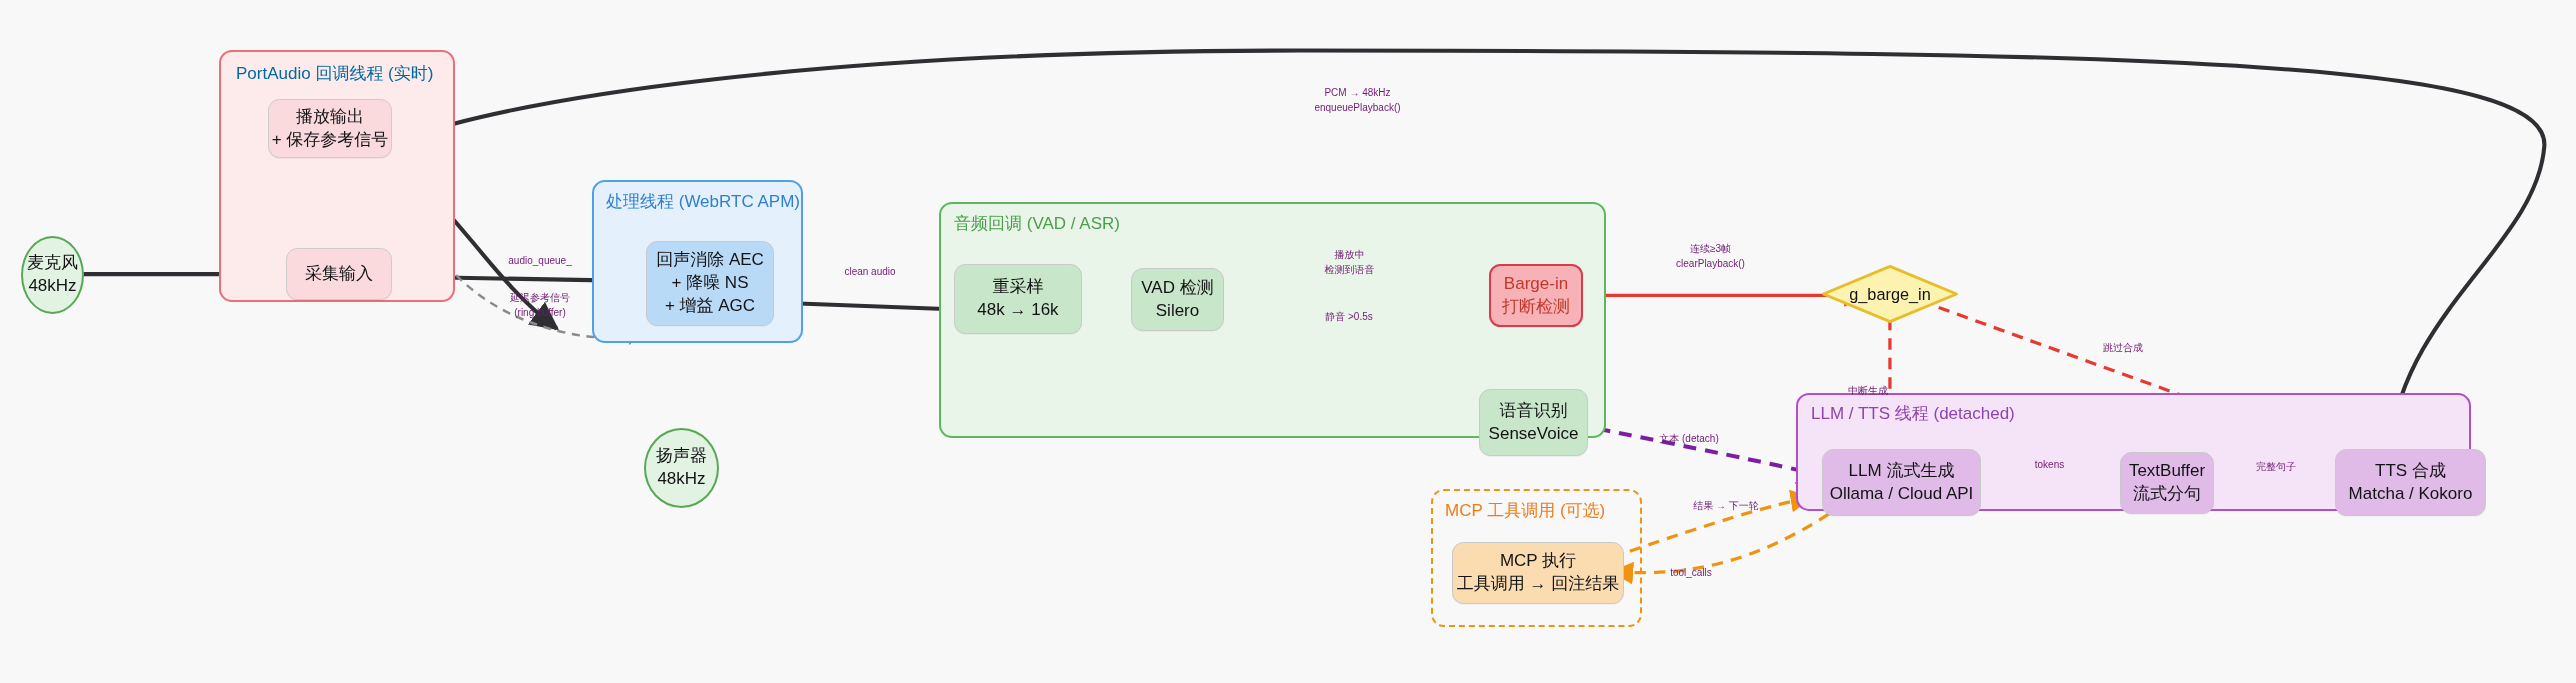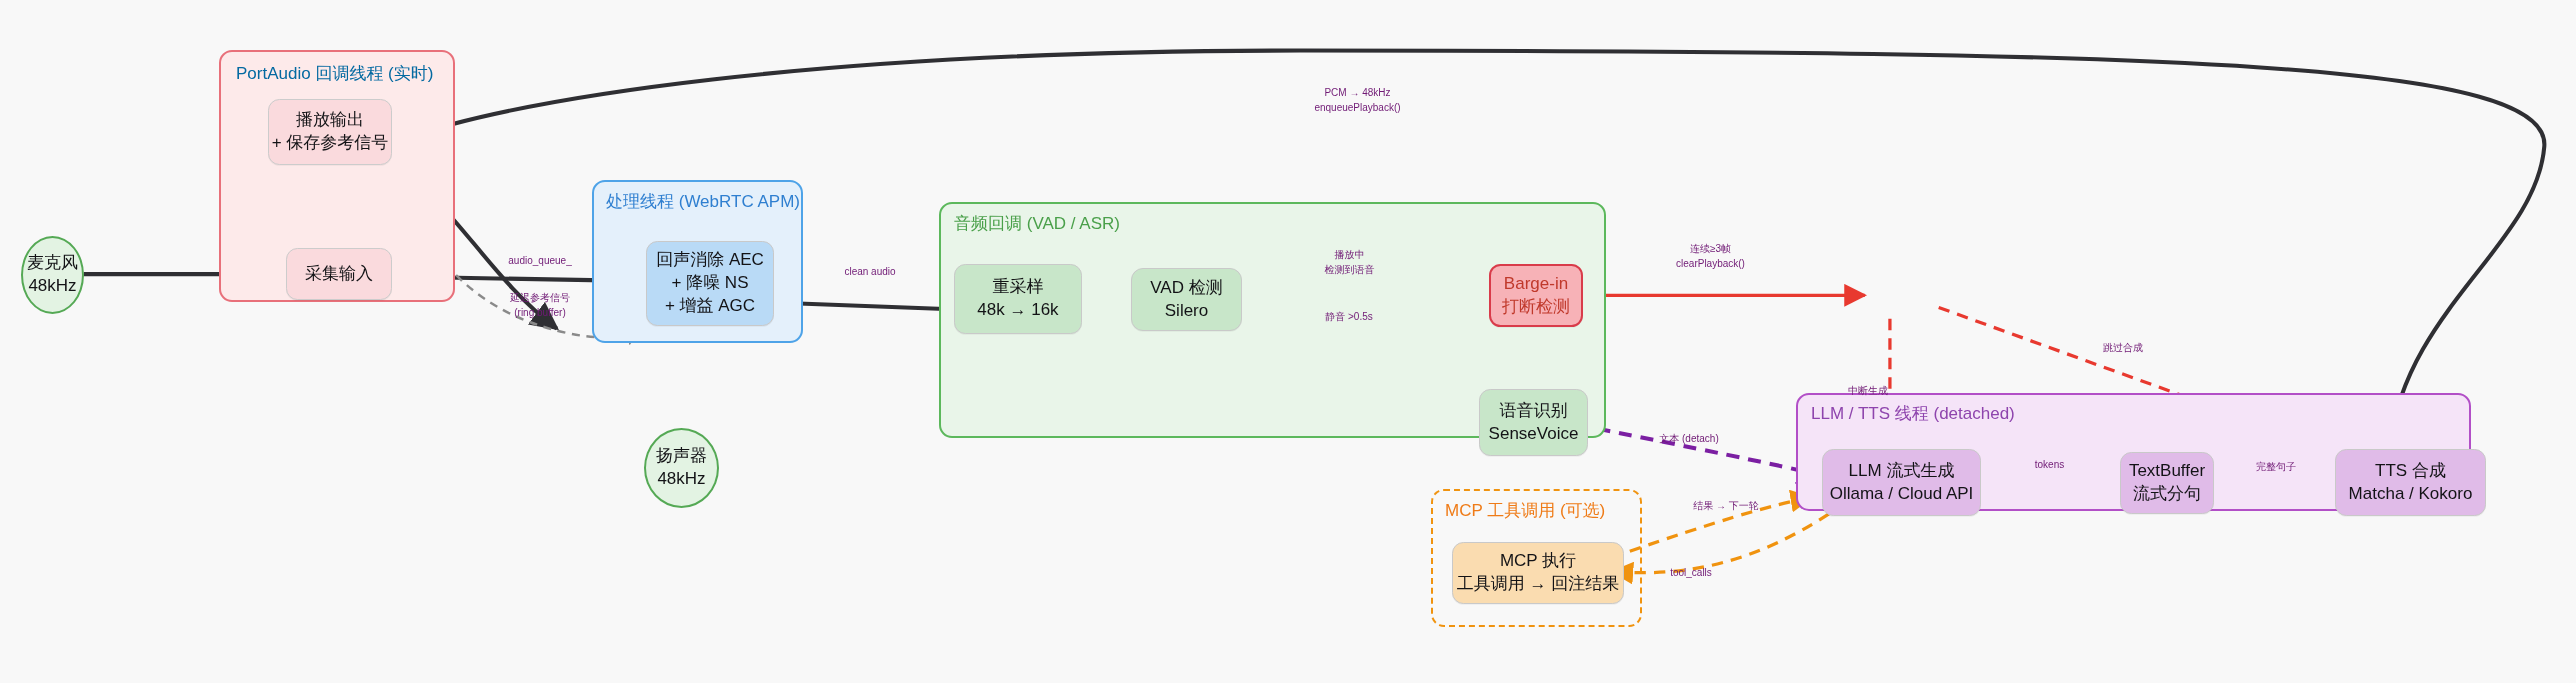--- a/index.html
+++ b/index.html
@@ -180,55 +180,61 @@
   <div class="node ellipse-node" style="left:21px; top:236px; width:63px; height:78px;">
     <span class="nlabel-line n-md">麦克风</span>
     <span class="nlabel-line n-md">48kHz</span>
   </div>
 
   <div class="node ellipse-node" style="left:644px; top:428px; width:75px; height:80px;">
     <span class="nlabel-line n-md">扬声器</span>
     <span class="nlabel-line n-md">48kHz</span>
   </div>
 
-  <div class="node rect-node pink-node" style="left:268px; top:99px; width:124px; height:66px;">
+  <div class="node rect-node pink-node" style="left:268px; top:99px; width:124px; height:59px;">
     <span class="nlabel-line n-md">播放输出</span>
     <span class="nlabel-line n-md">+ 保存参考信号</span>
   </div>
 
   <div class="node rect-node pink-node" style="left:286px; top:248px; width:106px; height:52px;">
     <span class="nlabel-line n-md">采集输入</span>
   </div>
 
   <div class="node rect-node blue-node" style="left:646px; top:241px; width:128px; height:85px;">
     <span class="nlabel-line n-md">回声消除 AEC</span>
     <span class="nlabel-line n-md">+ 降噪 NS</span>
     <span class="nlabel-line n-md">+ 增益 AGC</span>
   </div>
 
   <div class="node rect-node green-node" style="left:954px; top:264px; width:128px; height:70px;">
     <span class="nlabel-line n-md">重采样</span>
     <span class="nlabel-line n-md">48k → 16k</span>
   </div>
 
-  <div class="node rect-node green-node" style="left:1131px; top:268px; width:111px; height:63px;border-radius:12px;">
+  <div class="node rect-node green-node" style="left:1131px; top:268px; width:93px; height:63px;border-radius:12px;">
     <span class="nlabel-line n-md">VAD 检测</span>
     <span class="nlabel-line n-md">Silero</span>
   </div>
 
   <div class="node rect-node bargein-node" style="left:1489px; top:264px; width:94px; height:63px;">
     <span class="nlabel-line n-md">Barge-in</span>
     <span class="nlabel-line n-md">打断检测</span>
   </div>
 
   <div class="node rect-node green-node" style="left:1479px; top:389px; width:109px; height:67px;">
     <span class="nlabel-line n-md">语音识别</span>
     <span class="nlabel-line n-md">SenseVoice</span>
   </div>
 
+  <div class="diamond-wrap" style="left:1821px; top:264px; width:138px; height:60px;">
+    <svg class="diamond-shape" viewBox="0 0 170 74" preserveAspectRatio="none">
+      <path d="M85,3 L167,37 L85,71 L3,37 Z" fill="#fcf3b0" stroke="#e8bd2a" stroke-width="3.5" stroke-linejoin="round"></path>
+    </svg>
+    <span class="diamond-label">g_barge_in</span>
+  </div>
 
   <div class="node rect-node purple-node" style="left:1822px; top:449px; width:159px; height:67px;">
     <span class="nlabel-line n-md">LLM 流式生成</span>
     <span class="nlabel-line n-md">Ollama / Cloud API</span>
   </div>
 
   <div class="node rect-node purple-node" style="left:2120px; top:452px; width:94px; height:62px;">
     <span class="nlabel-line n-md">TextBuffer</span>
     <span class="nlabel-line n-md">流式分句</span>
   </div>

